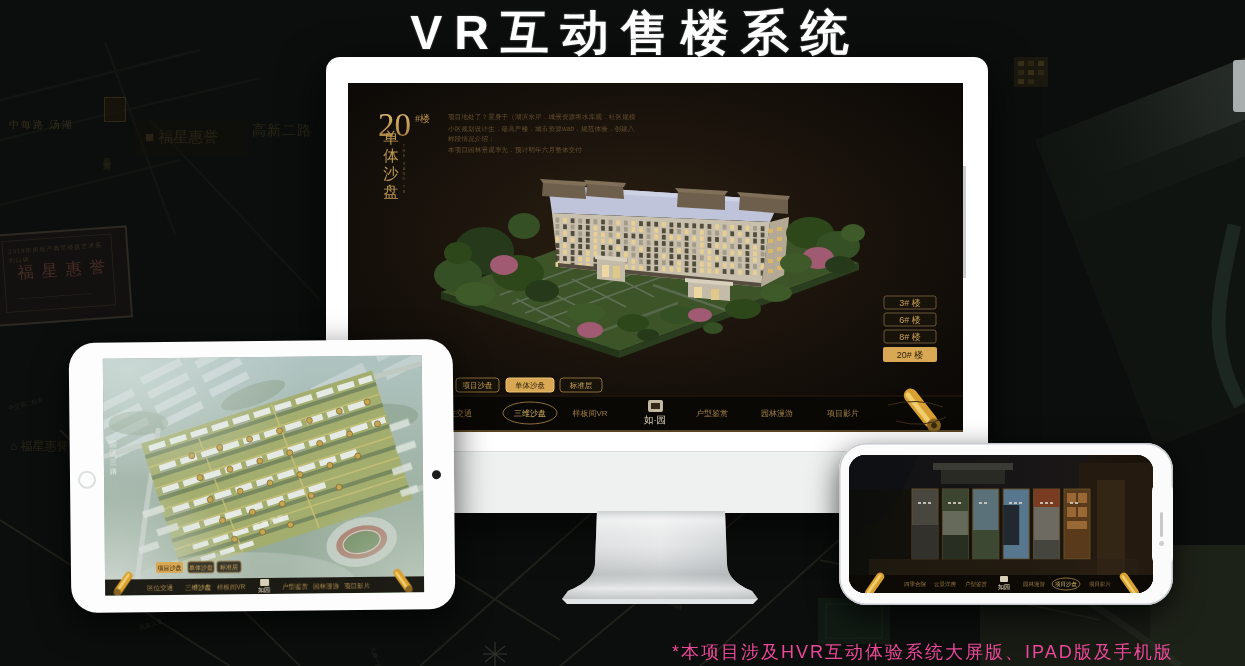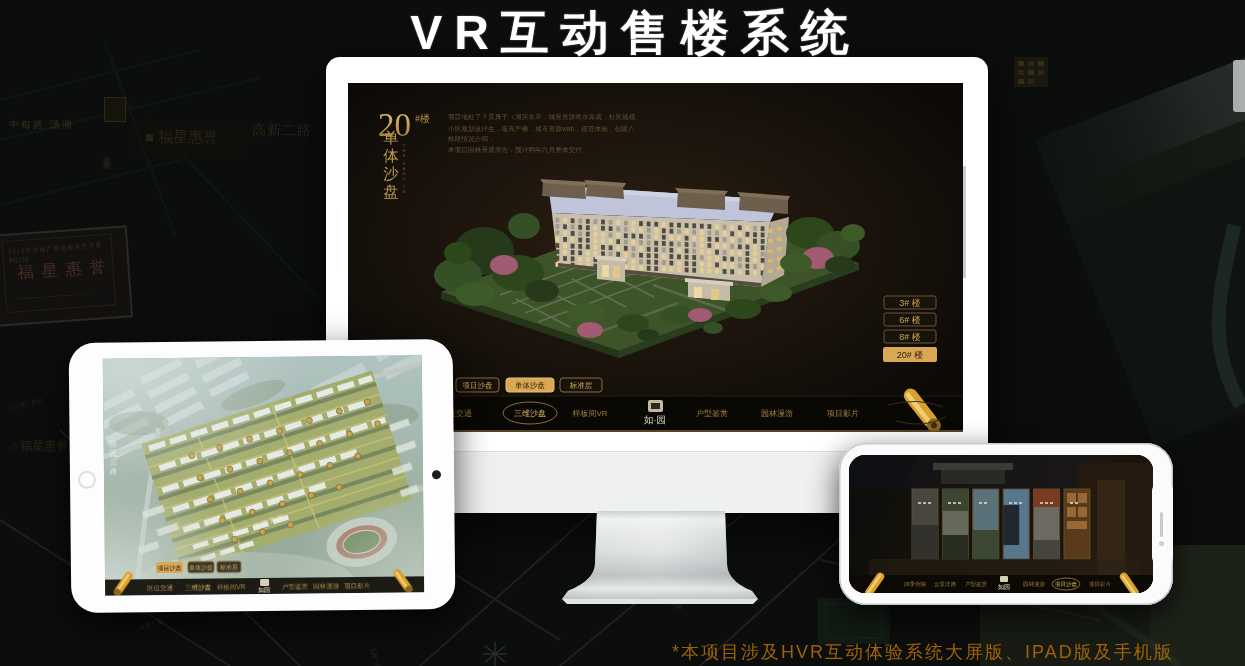--- a/index.html
+++ b/index.html
@@ -933,13 +933,13 @@
 </div>
 
 <div class="abs" style="left:1152px;top:482px;width:21px;height:84px;border-radius:9px;background:#fbfbfb"></div>
 <div class="abs" style="left:1160px;top:512px;width:3px;height:25px;border-radius:2px;background:#c9c9c9"></div>
 <div class="abs" style="left:1159px;top:541px;width:5px;height:5px;border-radius:50%;background:#cfcfcf"></div>
 
 <div class="abs" style="left:1233px;top:60px;width:12px;height:52px;border-radius:3px 0 0 3px;background:#a9afaf"></div>
 
 <div class="abs" style="left:13px;top:1px;width:1245px;text-align:center;color:#ffffff;font-size:48px;font-weight:bold;letter-spacing:12px;text-shadow:0 0 2px rgba(255,255,255,.4)">VR互动售楼系统</div>
 
-<div class="abs" style="left:672px;top:640px;color:#a16207;font-size:18px;letter-spacing:2px">*本项目涉及HVR互动体验系统大屏版、IPAD版及手机版</div>
+<div class="abs" style="left:672px;top:640px;color:#ec4899;font-size:18px;letter-spacing:2px">*本项目涉及HVR互动体验系统大屏版、IPAD版及手机版</div>
 
 </body></html>

